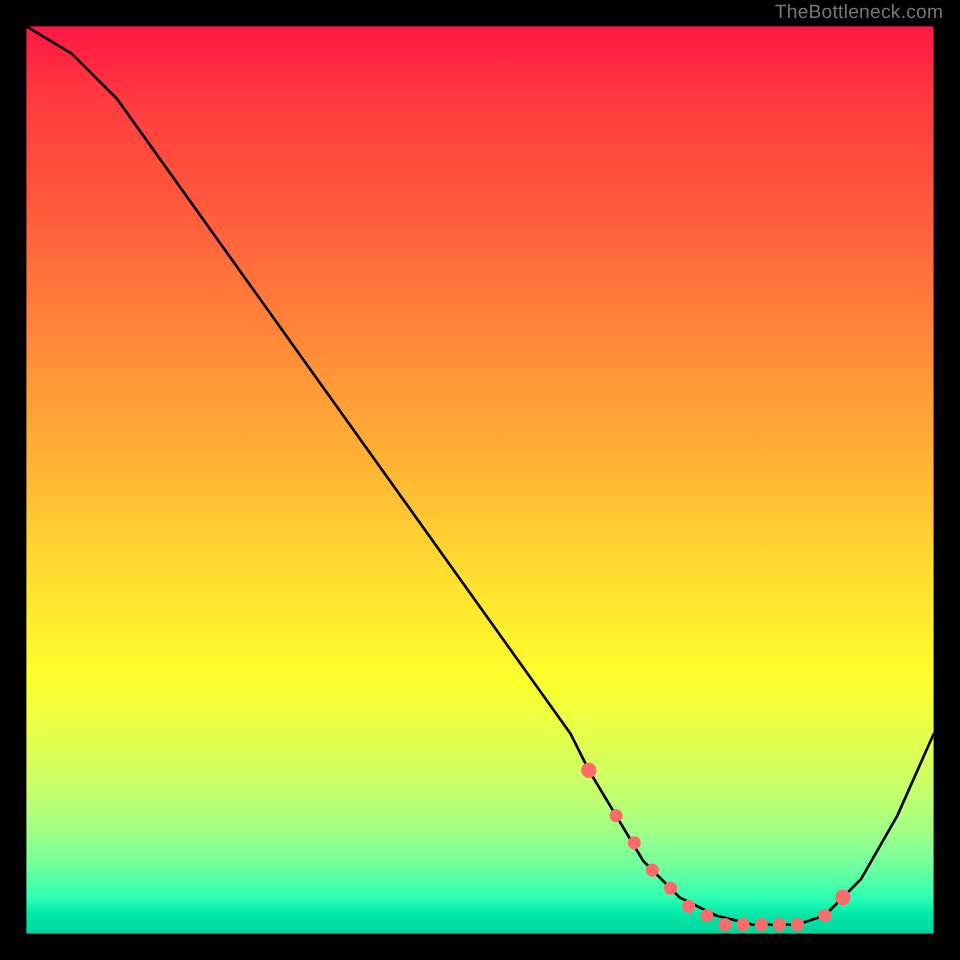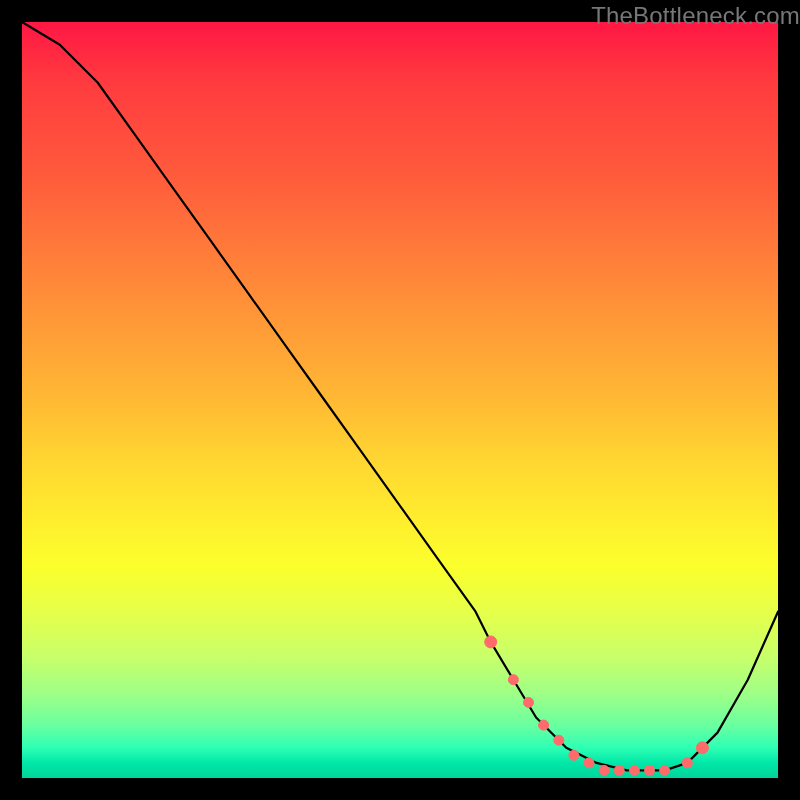--- a/index.html
+++ b/index.html
@@ -58,23 +58,23 @@
     stroke-linejoin: round;
     stroke-linecap: round;
   }
   .dot {
     fill: #ff6b6b;
     stroke: #ff6b6b;
   }
   .watermark {
     position: absolute;
     top: 2px;
-    right: 0;
+    right: 14px;
     color: #777;
-    font-size: 24px;
+    font-size: 16px;
     letter-spacing: 0.2px;
     user-select: none;
   }
 </style>
 </head>
 <body>
 
 <div class="stage">
 
   <div class="plot-area"></div>

